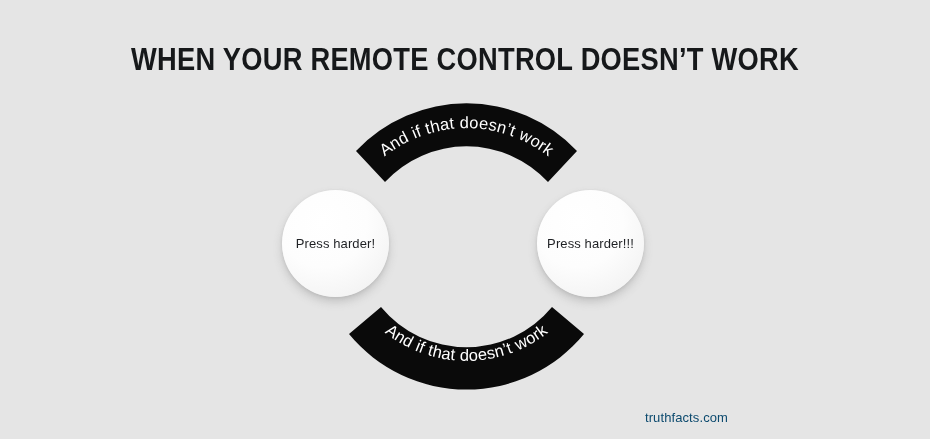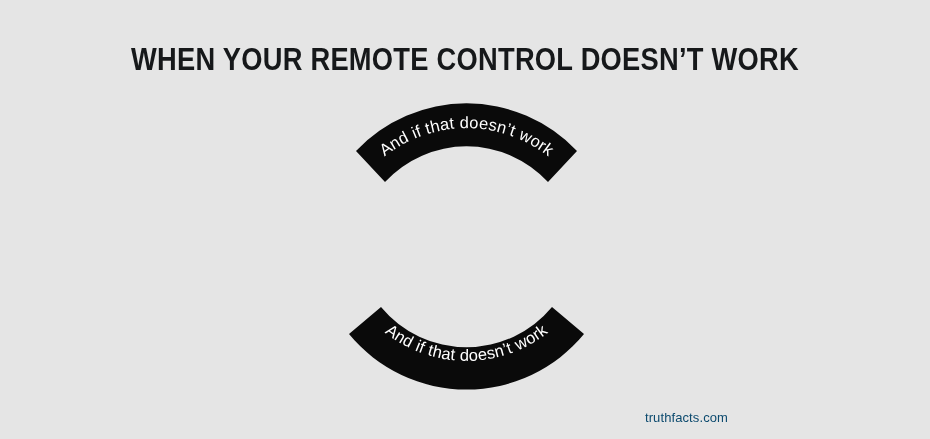--- a/index.html
+++ b/index.html
@@ -129,18 +129,24 @@
 
       <text class="arc-text">
         <textPath href="#topTextPath" startOffset="50%" text-anchor="middle">And if that doesn’t work</textPath>
       </text>
 
       <text class="arc-text">
         <textPath href="#bottomTextPath" startOffset="50%" text-anchor="middle">And if that doesn’t work</textPath>
       </text>
     </svg>
 
+    <div class="node" id="node-left">
+      <span class="node-label">Press harder!</span>
+    </div>
 
+    <div class="node" id="node-right">
+      <span class="node-label">Press harder!!!</span>
+    </div>
   </div>
 
   <div id="footer">truthfacts.com</div>
 
 </div>
 
 </body></html>

